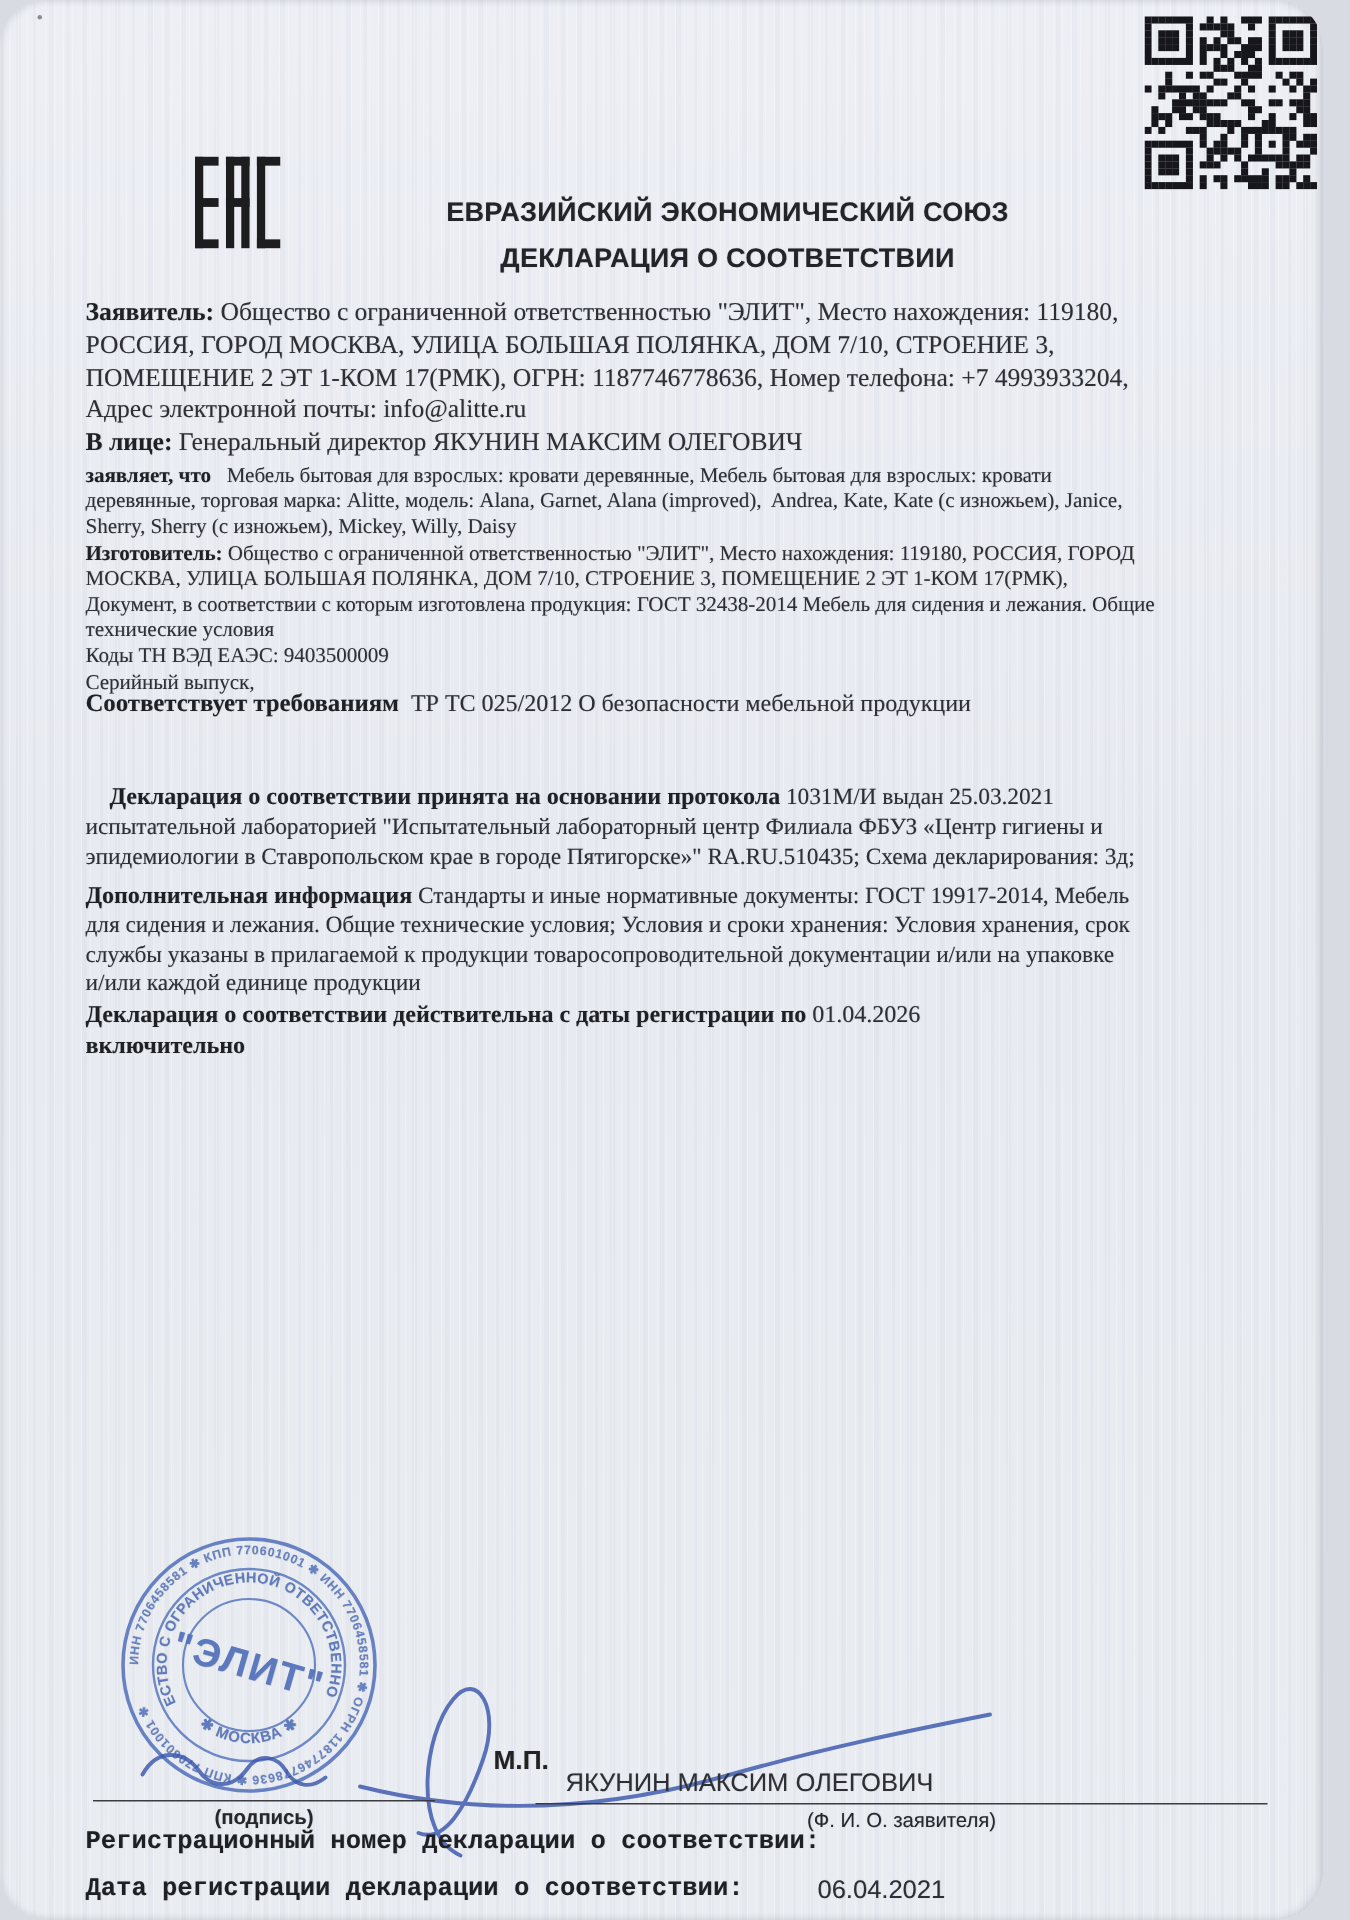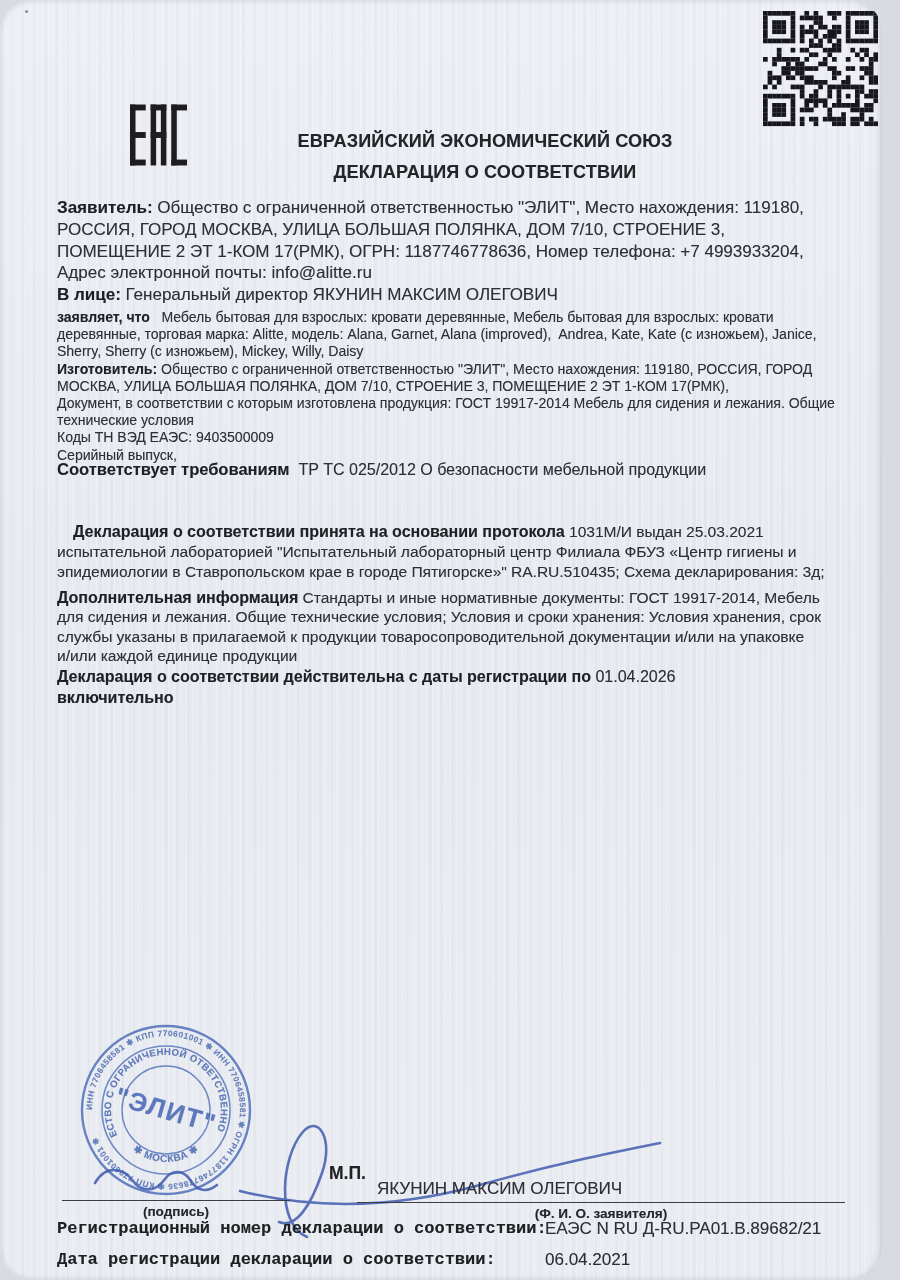--- a/index.html
+++ b/index.html
@@ -8,21 +8,21 @@
     font-family:"Liberation Sans",sans-serif;color:#2e2f34;
     background-color:#e9ecf2;
     background-image:
       repeating-linear-gradient(90deg, rgba(255,255,255,.28) 0 1px, rgba(255,255,255,0) 1px 6px),
       repeating-linear-gradient(90deg, rgba(120,130,155,.045) 0 3px, rgba(0,0,0,0) 3px 11px),
       linear-gradient(180deg,#edeff5 0%,#e7eaf0 45%,#e9ecf1 100%);
     box-shadow:inset -3px 0 6px rgba(90,95,110,.18), inset 2px 0 4px rgba(120,125,140,.10);
     border-radius:32px;
   }
   .abs{position:absolute;}
-  .line{white-space:pre;}
+  .line{white-space:pre;font-family:Liberation Serif, serif;}
   .b{font-weight:bold;color:#1f2024;}
   .soft{text-shadow:.3px .3px .6px rgba(55,58,70,.35);}
   
   .title{left:70px;width:830px;text-align:center;font-weight:bold;font-size:18px;color:#232428;letter-spacing:.2px;}
   .t1{top:131px;} .t2{top:162px;}
   
   .blkA{left:57px;top:197px;font-size:17px;line-height:21.8px;}
   .blkB{left:57px;top:309px;font-size:14px;line-height:17.2px;}
   .blkC{left:57px;top:459px;font-size:16px;line-height:20px;}
   .blkC .b{font-size:16.5px;}
@@ -34,21 +34,21 @@
   
   .eac{left:130px;top:104px;width:57px;height:62px;}
   .qr{left:763px;top:10px;width:115px;height:117px;}
   
   .stamp{left:78px;top:1022px;width:180px;height:180px;opacity:.9;}
   .sig{left:60px;top:1095px;width:630px;height:165px;}
   
   .mp{left:313px;top:1163px;font-size:17.5px;font-weight:bold;color:#222;margin-left:16px;}
   .fio-wrap{left:357px;top:1167px;width:488px;height:35px;border-bottom:1.8px solid #3b3c42;}
   .fio-name{position:absolute;left:20px;top:12px;font-size:17px;white-space:pre;}
-  .fio-cap{left:357px;top:1206px;width:488px;text-align:center;font-size:13.5px;font-weight:bold;color:#26272c;}
+  .fio-cap{left:357px;top:1206px;width:488px;text-align:center;font-size:13.5px;font-weight:normal;color:#26272c;}
   .sign-line{left:62px;top:1165px;width:228px;height:35px;border-bottom:1.8px solid #3b3c42;}
   .sign-cap{left:62px;top:1204px;width:228px;text-align:center;font-size:13.5px;font-weight:bold;color:#26272c;}
   .frow-label{left:57px;font-size:17px;font-weight:bold;color:#1f2024;white-space:pre;font-family:Liberation Mono, monospace;}
   .frow-value{left:545px;font-size:17px;white-space:pre;}
   .r1{top:1219px;} .r2{top:1250px;}
   
   .speck-a{left:890px;top:1004px;width:7px;height:12px;background:#121218;border-radius:60% 40% 55% 45%;transform:rotate(14deg);}
   .speck-b{left:25px;top:10px;width:3px;height:3px;background:#8a8d96;border-radius:50%;}
   .speck-c{left:893px;top:973px;width:3px;height:4px;background:#b9bdc8;border-radius:50%;}
 </style>
@@ -398,21 +398,21 @@
     <div class="line">Адрес электронной почты: info@alitte.ru</div>
     <div class="line"><span class="b">В лице:</span><span> Генеральный директор ЯКУНИН МАКСИМ ОЛЕГОВИЧ</span></div>
   </div>
 
   <div class="abs blkB">
     <div class="line"><span class="b">заявляет, что</span><span>   Мебель бытовая для взрослых: кровати деревянные, Мебель бытовая для взрослых: кровати</span></div>
     <div class="line">деревянные, торговая марка: Alitte, модель: Alana, Garnet, Alana (improved),  Andrea, Kate, Kate (с изножьем), Janice,</div>
     <div class="line">Sherry, Sherry (с изножьем), Mickey, Willy, Daisy</div>
     <div class="line"><span class="b">Изготовитель:</span><span> Общество с ограниченной ответственностью "ЭЛИТ", Место нахождения: 119180, РОССИЯ, ГОРОД</span></div>
     <div class="line">МОСКВА, УЛИЦА БОЛЬШАЯ ПОЛЯНКА, ДОМ 7/10, СТРОЕНИЕ 3, ПОМЕЩЕНИЕ 2 ЭТ 1-КОМ 17(РМК),</div>
-    <div class="line">Документ, в соответствии с которым изготовлена продукция: ГОСТ 19917-2014 Мебель для сидения и лежания. Общие</div>
+    <div class="line">Документ, в соответствии с которым изготовлена продукция: ГОСТ 32438-2014 Мебель для сидения и лежания. Общие</div>
     <div class="line">технические условия</div>
     <div class="line">Коды ТН ВЭД ЕАЭС: 9403500009</div>
     <div class="line">Серийный выпуск,</div>
   </div>
 
   <div class="abs blkC">
     <div class="line"><span class="b">Соответствует требованиям</span><span>  ТР ТС 025/2012 О безопасности мебельной продукции</span></div>
   </div>
 
   <div class="abs blkD">
@@ -468,20 +468,19 @@
 
   <div class="abs fio-wrap">
     <div class="fio-name">ЯКУНИН МАКСИМ ОЛЕГОВИЧ</div>
   </div>
   <div class="abs fio-cap">(Ф. И. О. заявителя)</div>
 
   <div class="abs sign-line"></div>
   <div class="abs sign-cap">(подпись)</div>
 
   <div class="abs frow-label r1">Регистрационный номер декларации о соответствии:</div>
-  <div class="abs frow-value r1">ЕАЭС N RU Д-RU.PA01.B.89682/21</div>
   <div class="abs frow-label r2">Дата регистрации декларации о соответствии:</div>
   <div class="abs frow-value r2">06.04.2021</div>
 
   <div class="abs speck-a"></div>
   <div class="abs speck-b"></div>
   <div class="abs speck-c"></div>
 </div>
 
 </body></html>

